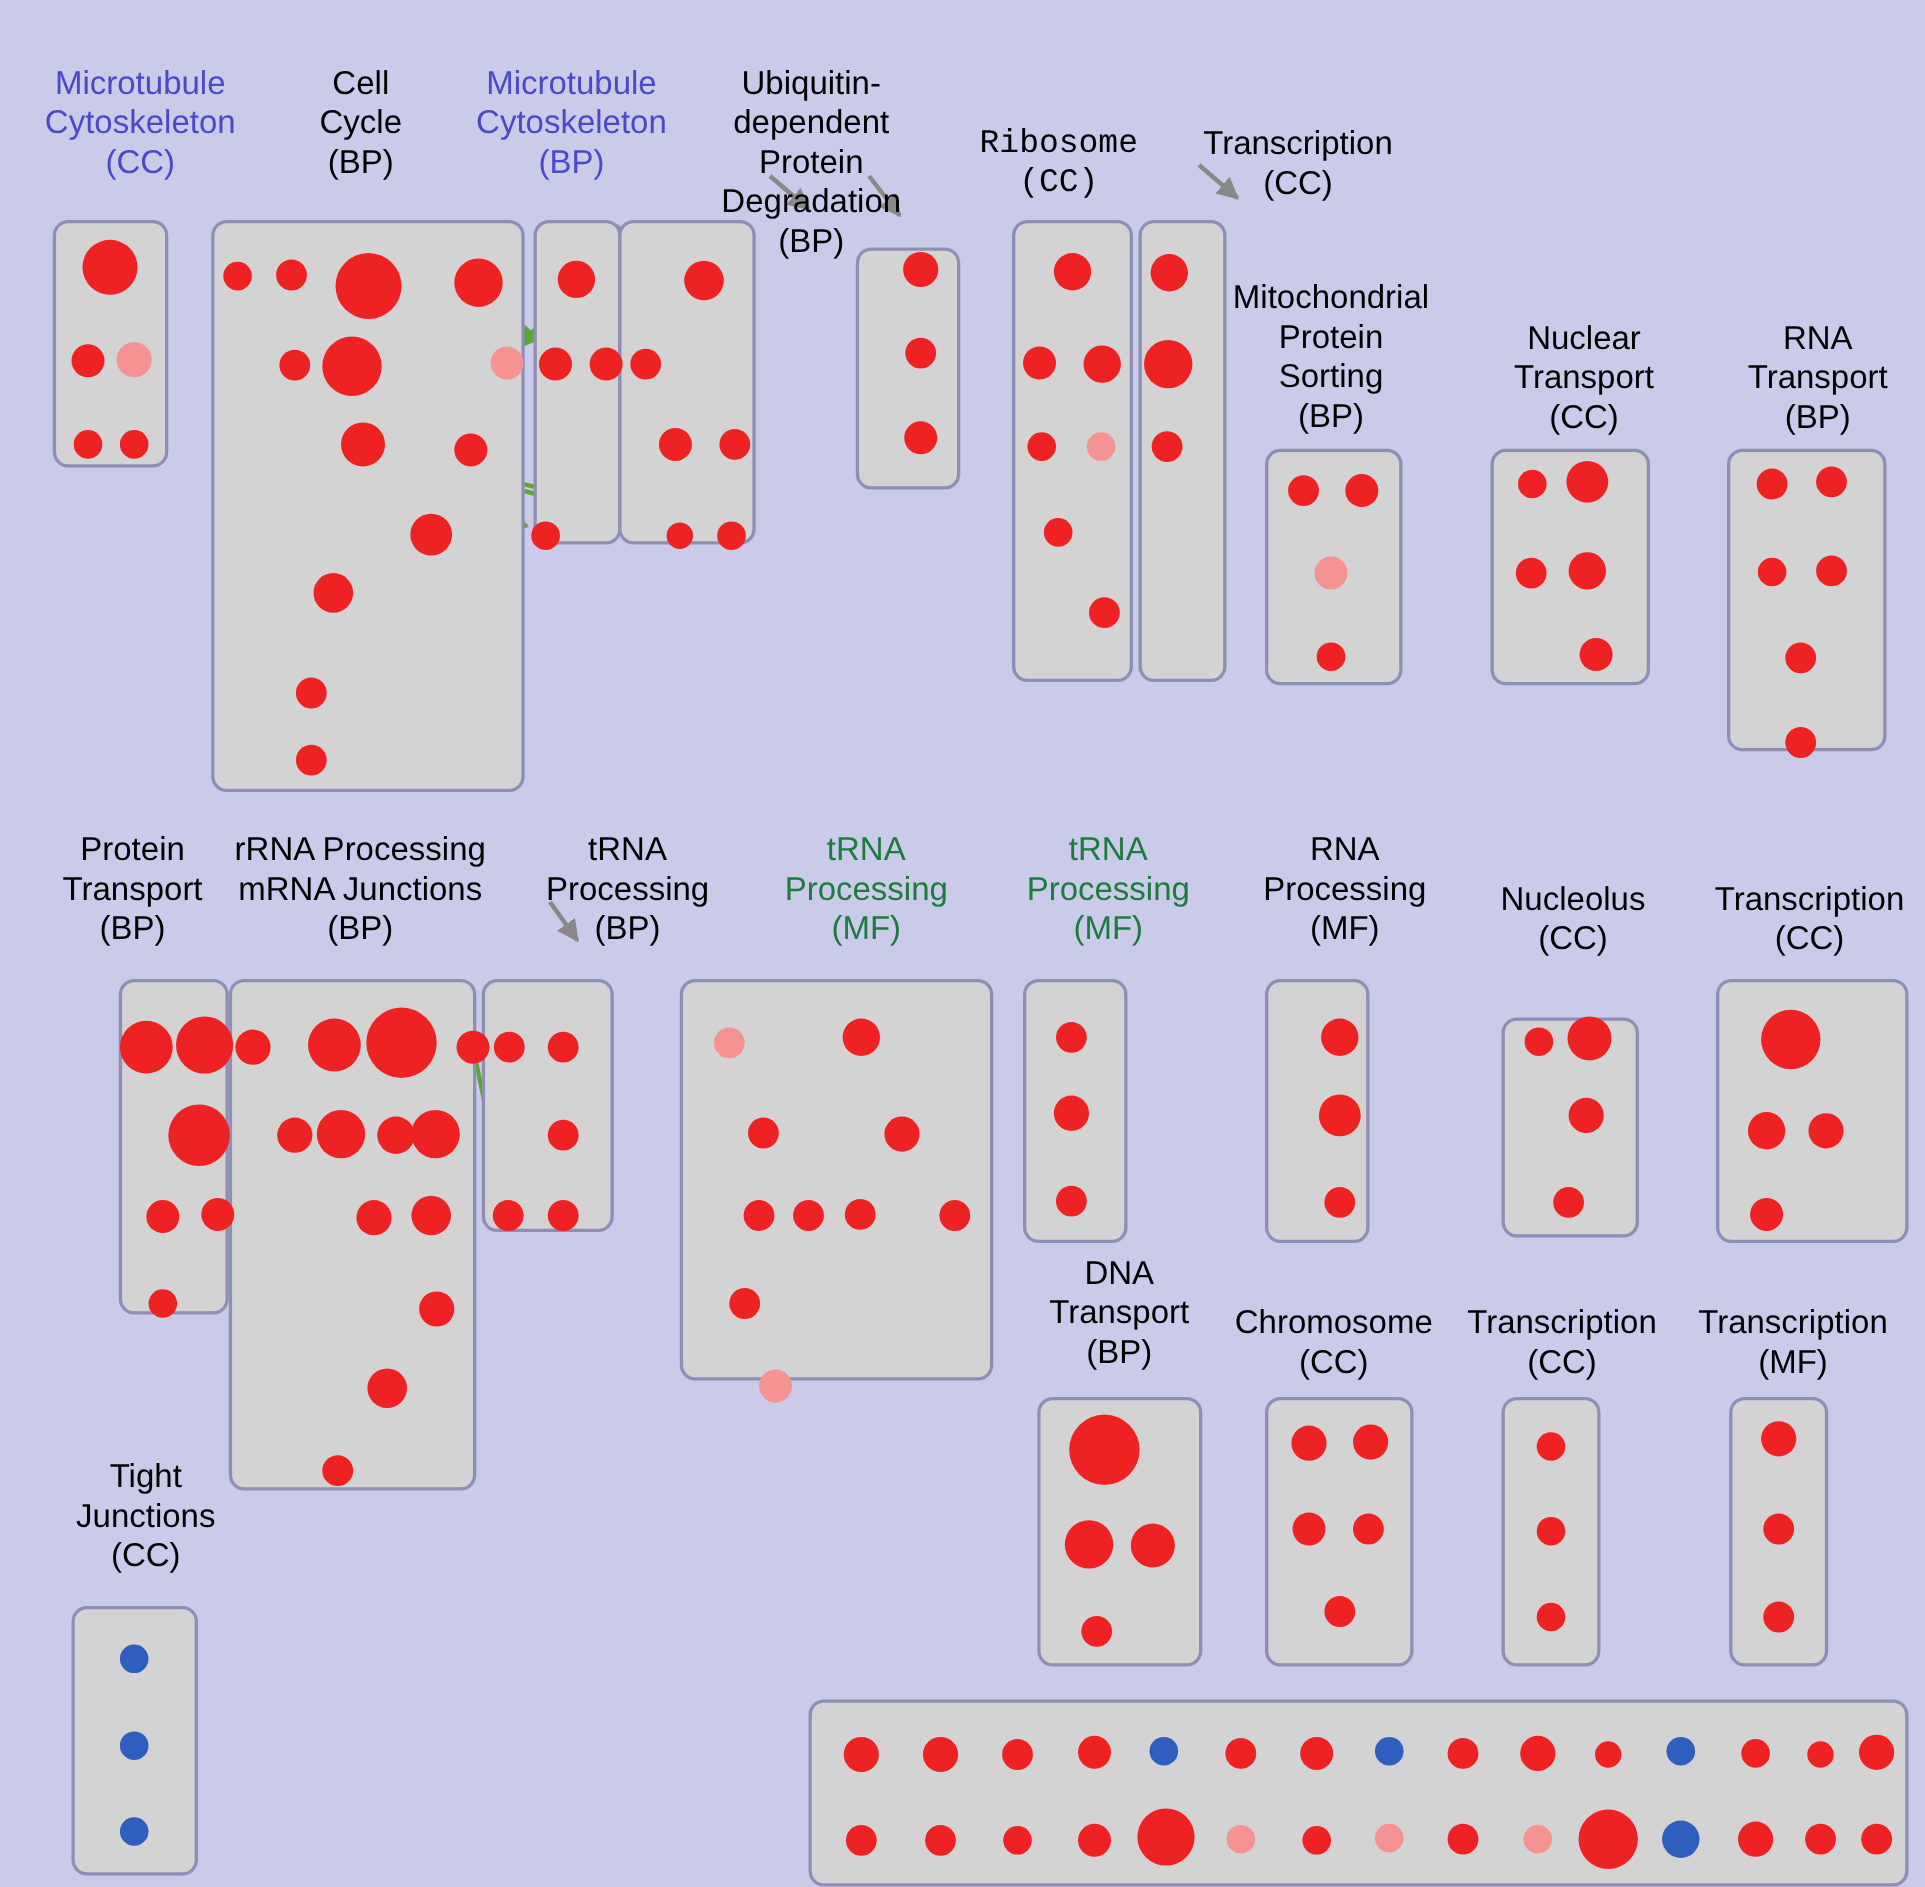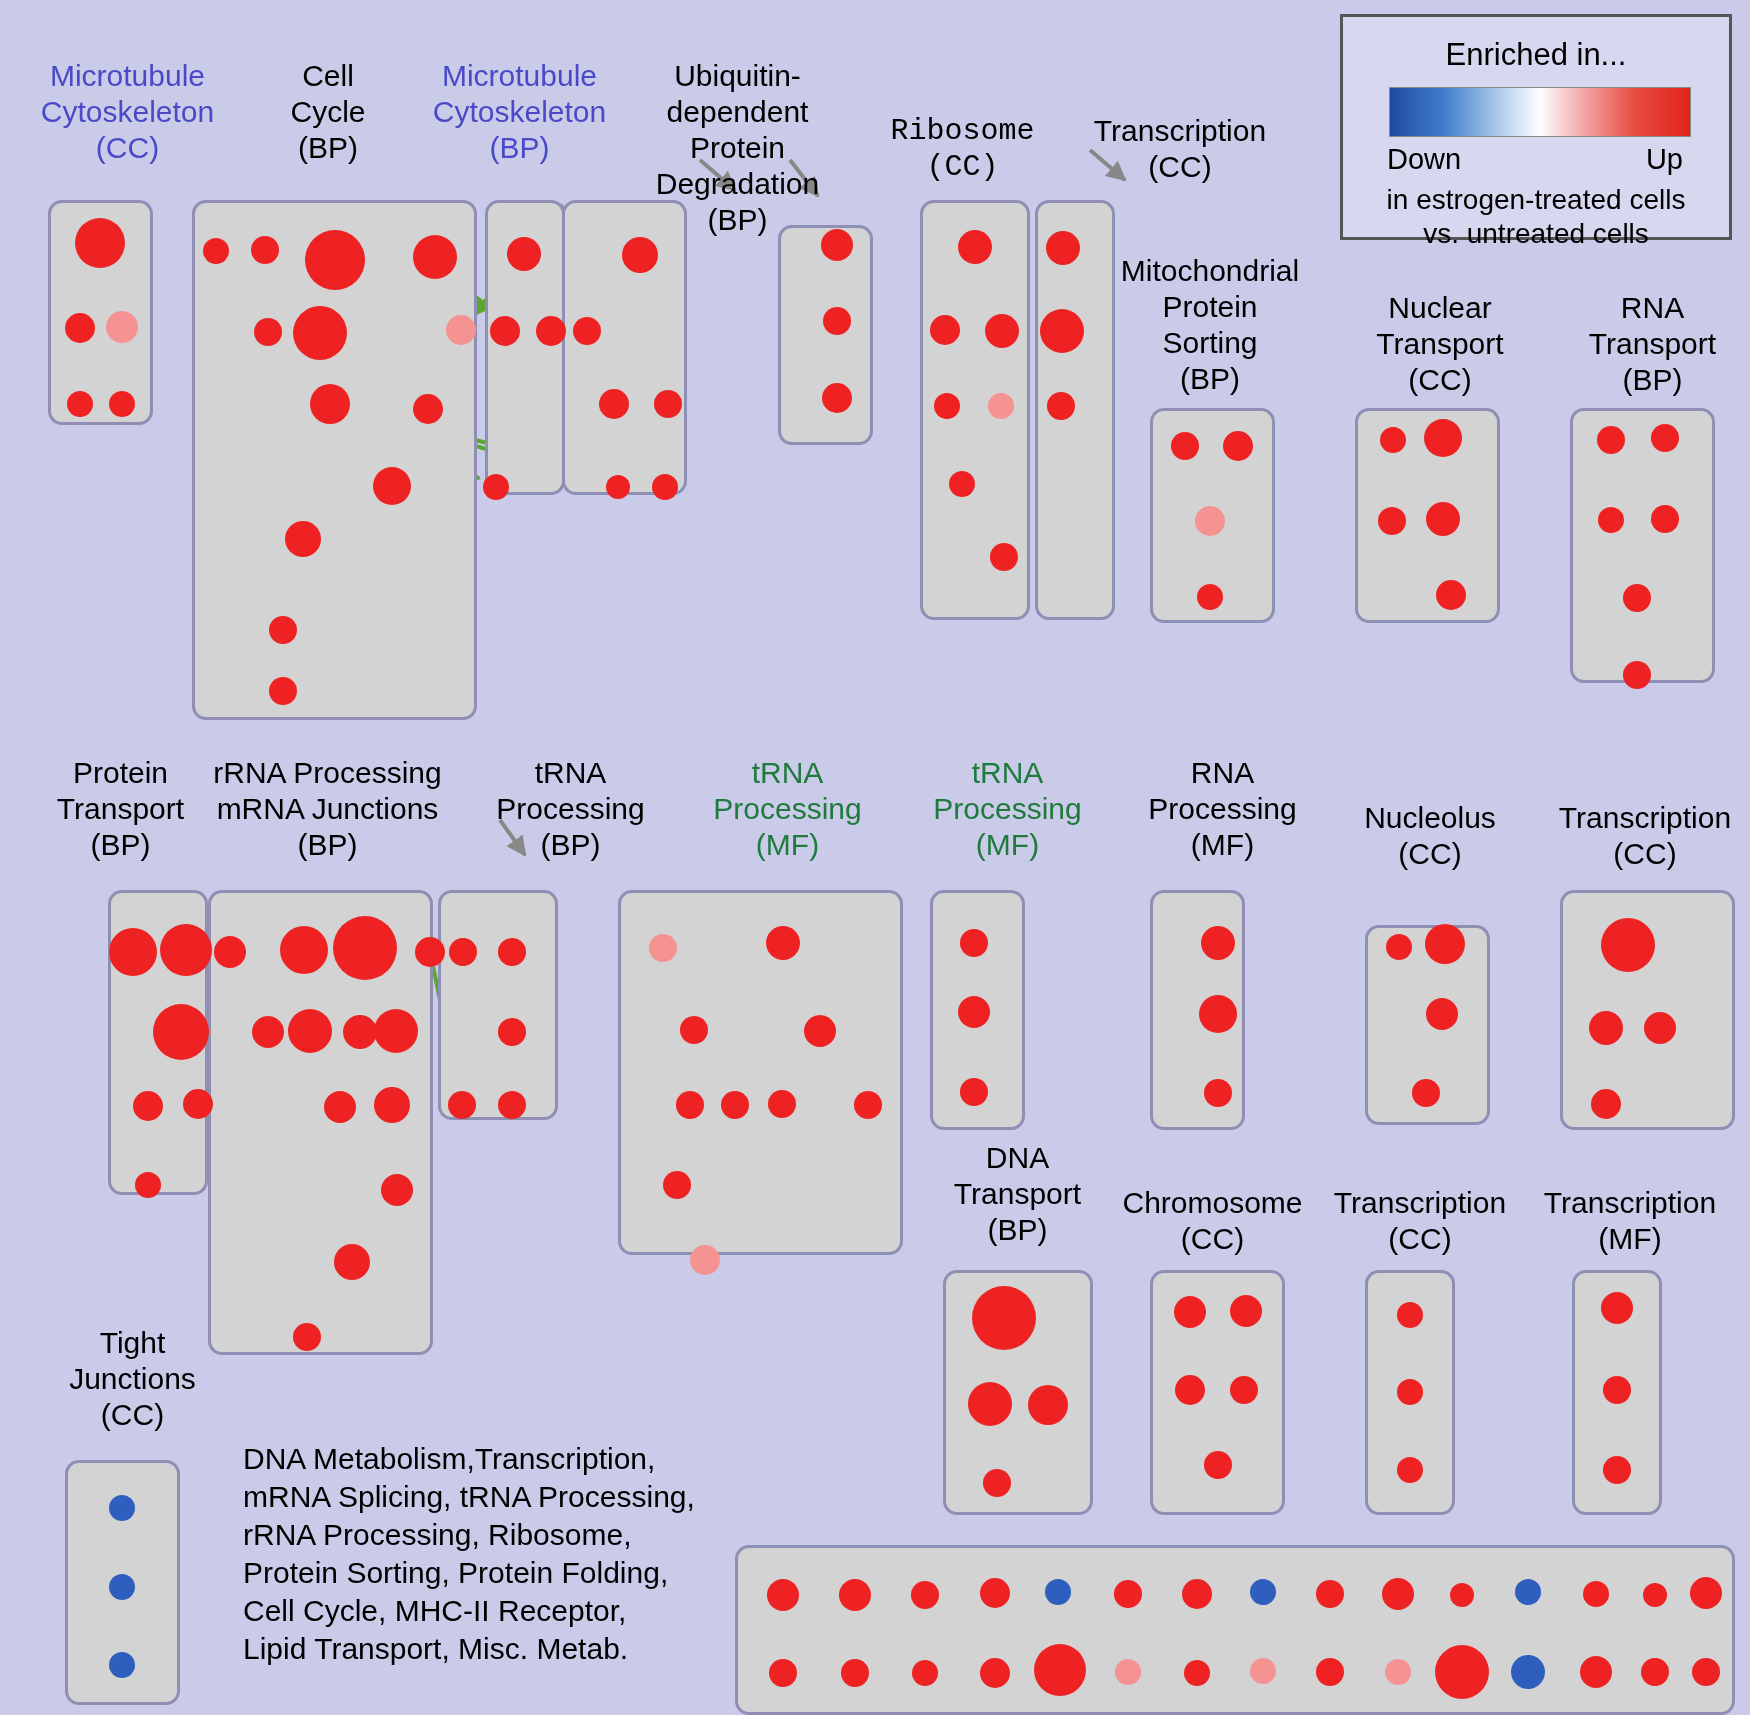--- a/index.html
+++ b/index.html
@@ -434,29 +434,15 @@
 (CC)</div>
       <div class="label" style="left: 1320px; top: 1185px; width: 200px;">Transcription
 (CC)</div>
       <div class="label" style="left: 1530px; top: 1185px; width: 200px;">Transcription
 (MF)</div>
       <div class="label" style="left: 50px; top: 1325px; width: 165px;">Tight
 Junctions
 (CC)</div>
     </div>
 
-  <div class="blob-text" style="left: 243px; top: 1440px;">DNA Metabolism,Transcription,
-mRNA Splicing, tRNA Processing,
-rRNA Processing, Ribosome,
-Protein Sorting, Protein Folding,
-Cell Cycle, MHC-II Receptor,
-Lipid Transport, Misc. Metab.</div>
-
-  <div class="legend" id="legend-box" style="left:1340px;top:14px;width:392px;height:226px;">
-    <div class="legend-title" style="top:20px;">Enriched in...</div>
-    <div class="legend-bar" style="left:46px;top:70px;width:300px;height:48px;"></div>
-    <div class="legend-sub" style="left:44px;top:126px;">Down</div>
-    <div class="legend-sub" style="right:46px;top:126px;">Up</div>
-    <div class="legend-foot" style="top:166px;">in estrogen-treated cells
-vs. untreated cells</div>
-  </div>
+
 
 </div>
 
 </body></html>

